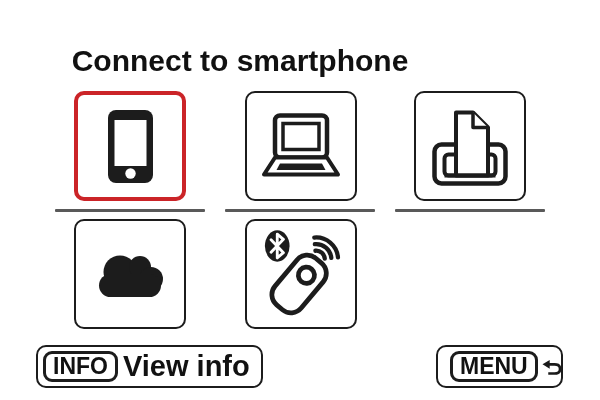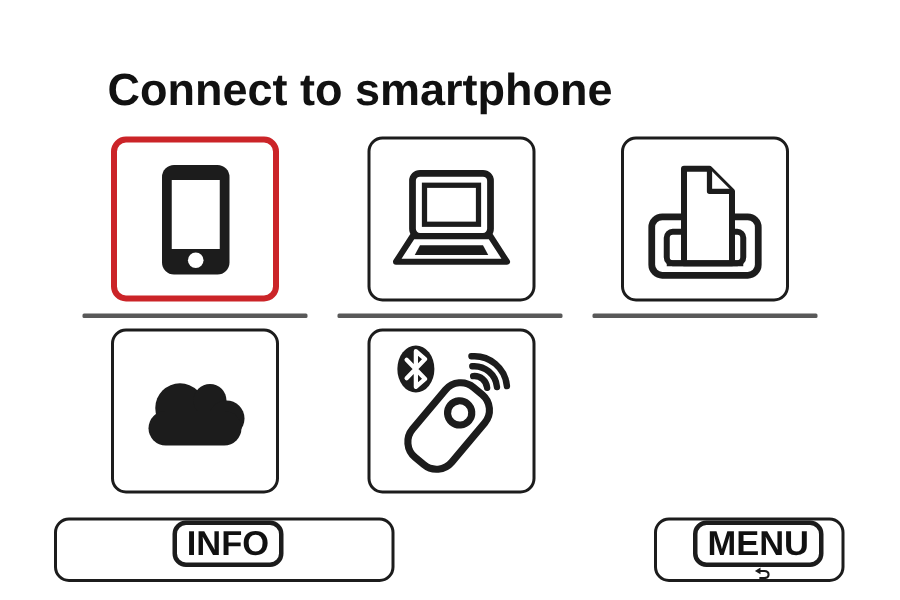--- a/index.html
+++ b/index.html
@@ -20,21 +20,21 @@
   .tile svg{color:var(--ink,#141414);display:block;}
   .t-r1{top:91px;}
   .t-r2{top:219px;}
   .divider{
     position:absolute;top:209px;width:150px;height:3px;
     background:var(--gray,#595959);border-radius:1px;
   }
   .footer-box{
     position:absolute;top:345px;height:43px;box-sizing:border-box;
     border:2.5px solid var(--ink,#1c1c1c);border-radius:10px;background:#fff;
-    display:flex;align-items:center;flex-direction:column;
+    display:flex;align-items:center;
   }
   .key-chip{
     box-sizing:border-box;border:3px solid var(--ink,#1c1c1c);border-radius:9px;
     height:31px;display:flex;align-items:center;justify-content:center;
     font-size:23px;font-weight:bold;padding:0 7px;letter-spacing:0;color:#111;
     background:#fff;
   }
   .info-box{left:36px;width:227px;padding-left:5px;}
   .action-label{font-size:29px;font-weight:600;margin-left:5px;color:#111;white-space:nowrap;}
   .menu-box{left:436px;width:127px;padding-left:12px;justify-content:flex-start;}
@@ -96,20 +96,21 @@
       <path d="M59.2,25 A9,9 0 0 1 69,33.2" fill="none" stroke="currentColor" stroke-width="4.5" stroke-linecap="round"></path>
       <path d="M58.6,18.1 A16,16 0 0 1 75.9,32.6" fill="none" stroke="currentColor" stroke-width="4.5" stroke-linecap="round"></path>
       <path d="M58,11.1 A23,23 0 0 1 82.9,32" fill="none" stroke="currentColor" stroke-width="4.5" stroke-linecap="round"></path>
       <ellipse cx="19" cy="20" rx="13" ry="16.5" fill="currentColor"></ellipse>
       <path d="M12.5,13.5 L25.5,27 L19,32.5 V7.5 L25.5,13 L12.5,26.5" fill="none" stroke="#fff" stroke-width="3" stroke-linejoin="round" stroke-linecap="round"></path>
     </svg>
   </div>
 
   <div class="footer-box info-box">
     <span class="key-chip">INFO</span>
+    <span class="action-label">View info</span>
   </div>
 
   <div class="footer-box menu-box">
     <span class="key-chip">MENU</span>
     <svg width="34" height="28" viewBox="0 0 40 32">
       <polygon points="1,10.5 16,1.5 16,19.5" fill="currentColor"></polygon>
       <path d="M14,10.5 H26 C33.5,10.5 37.5,14.5 37.5,20 C37.5,25.5 33.5,29.5 26,29.5 H13" fill="none" stroke="currentColor" stroke-width="5.5"></path>
     </svg>
   </div>
 

